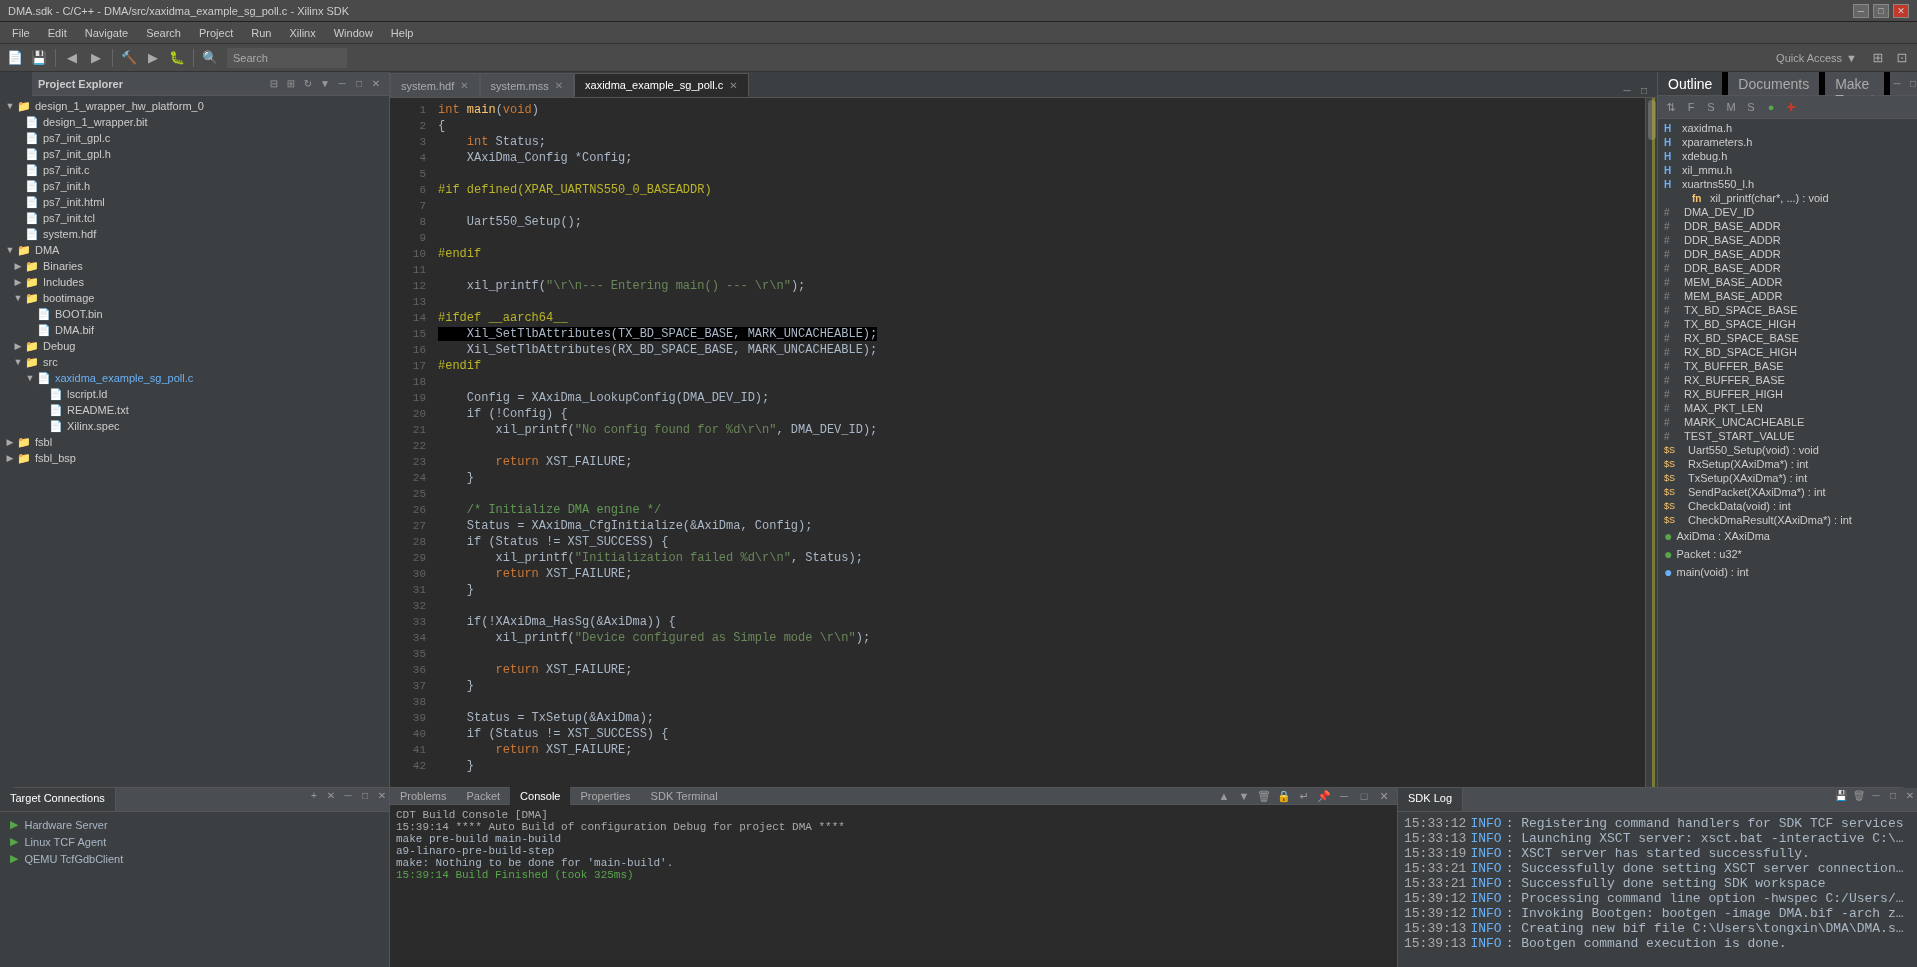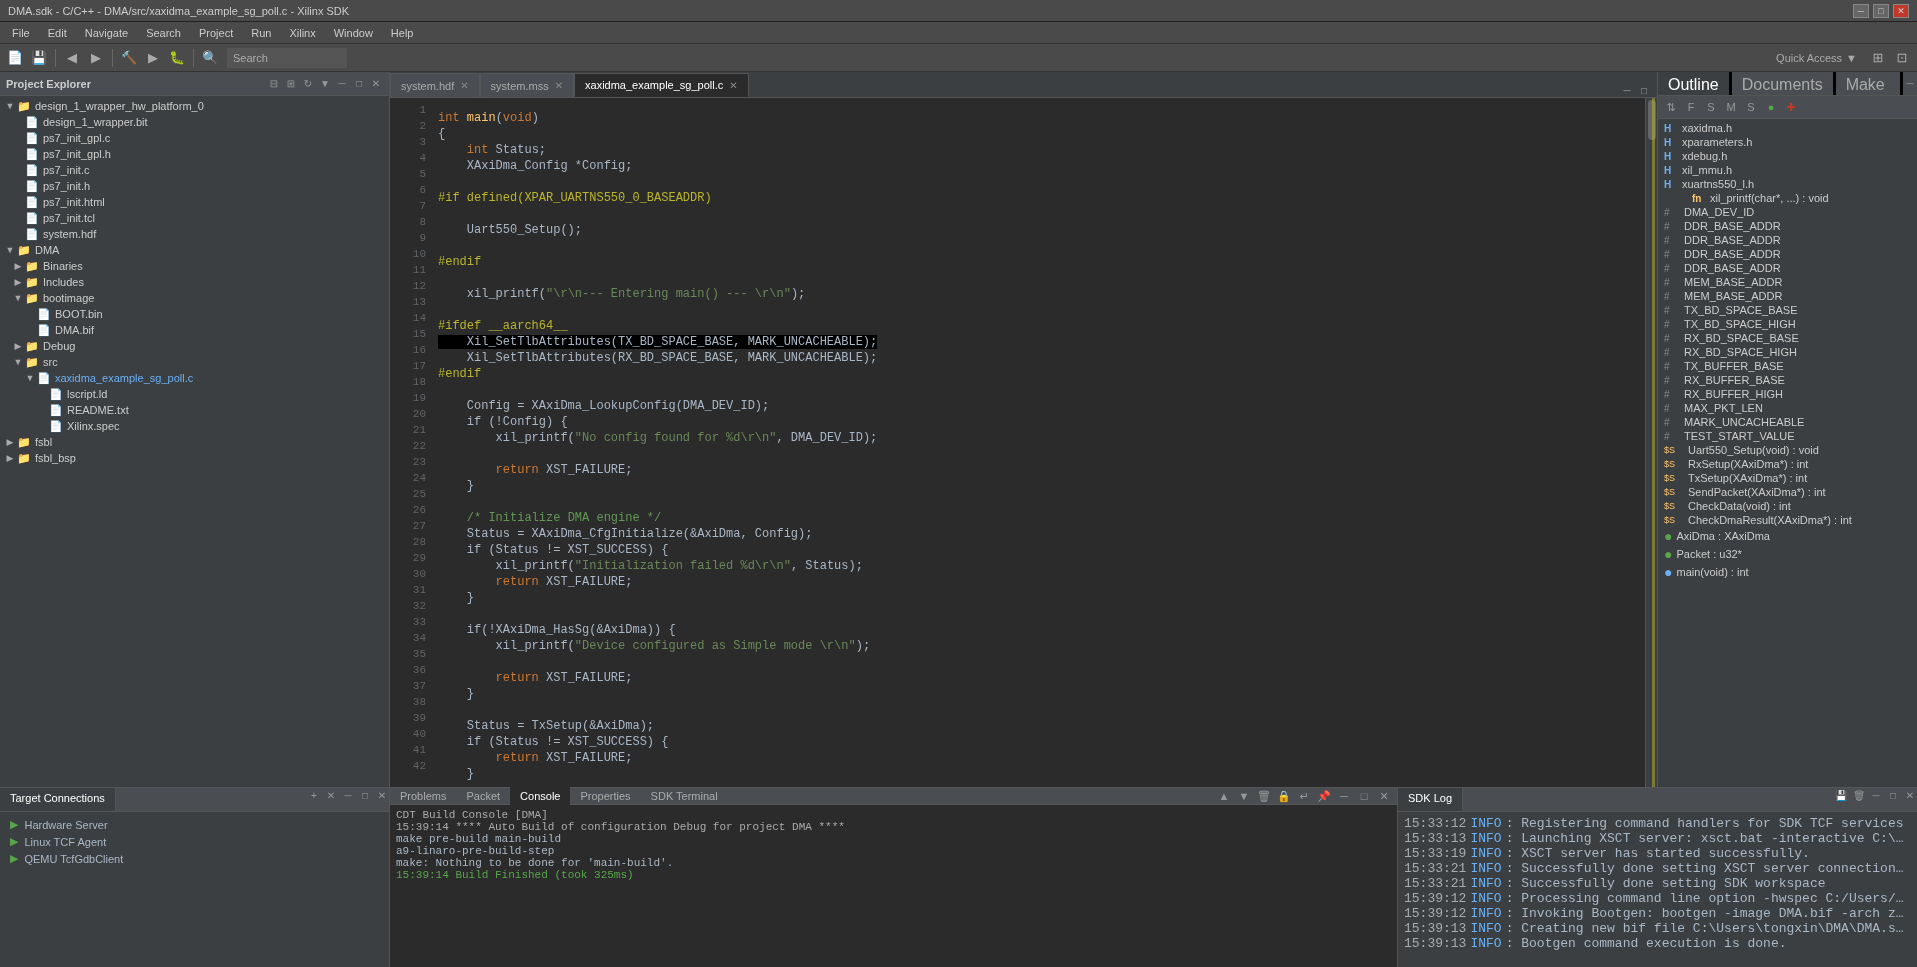--- a/index.html
+++ b/index.html
@@ -73,20 +73,21 @@
     .panel-header {
       background: #4a4e52;
       height: 24px;
       display: flex;
       align-items: center;
       padding: 0 6px;
       font-size: 11px;
       color: #ccc;
       border-bottom: 1px solid #555;
       gap: 4px;
+      margin-left: 32px;
     }
     .panel-header .panel-title { flex: 1; font-weight: bold; }
     .panel-content { flex: 1; overflow-y: auto; padding: 2px 0; }
 
     .tree-item {
       display: flex;
       align-items: center;
       padding: 1px 4px;
       cursor: pointer;
       white-space: nowrap;
@@ -147,21 +148,21 @@
       line-height: 16px;
       user-select: none;
     }
     .code-area {
       flex: 1;
       background: #2b2b2b;
       color: #a9b7c6;
       font-family: 'Courier New', monospace;
       font-size: 12px;
       line-height: 16px;
-      padding: 12px 8px;
+      padding: 4px 8px;
       overflow: auto;
       white-space: pre;
     }
     
     .kw { color: #cc7832; }
     .fn { color: #ffc66d; }
     .str { color: #6a8759; }
     .cmt { color: #629755; }
     .pp { color: #bbb529; }
 
@@ -174,24 +175,24 @@
       flex-direction: column;
     }
     .outline-tabs {
       display: flex;
       background: #4a4e52;
       border-bottom: 1px solid #555;
       height: 24px;
     }
     .outline-tab {
       padding: 4px 10px;
-      font-size: 16px;
+      font-size: 14px;
       color: #aaa;
       cursor: pointer;
-      border-right: 3px solid #000000;
+      border-right: 6px solid #000000;
     }
     .outline-tab.active { color: #fff; background: #3c3f41; }
     .outline-toolbar {
       display: flex;
       background: #4a4e52;
       padding: 2px 4px;
       gap: 2px;
       border-bottom: 1px solid #555;
     }
     .outline-icon-btn { width: 18px; height: 18px; display: flex; align-items: center; justify-content: center; cursor: pointer; font-size: 11px; color: #999; }
@@ -210,20 +211,21 @@
     .outline-icon-h { color: #6ab0f5; font-size: 10px; font-weight: bold; width: 14px; }
     .outline-icon-fn { color: #ffc66d; font-size: 10px; font-weight: bold; width: 14px; }
     .outline-green-dot { color: #57a64a; font-size: 14px; }
     .outline-blue-dot { color: #6ab0f5; font-size: 14px; }
 
     
     #bottom-area {
       display: flex;
       height: 180px;
       border-top: 1px solid #555;
+      border-radius: 18px;
     }
 
     
     #bottom-left {
       width: 390px;
       background: #3c3f41;
       border-right: 1px solid #555;
       display: flex;
       flex-direction: column;
     }

